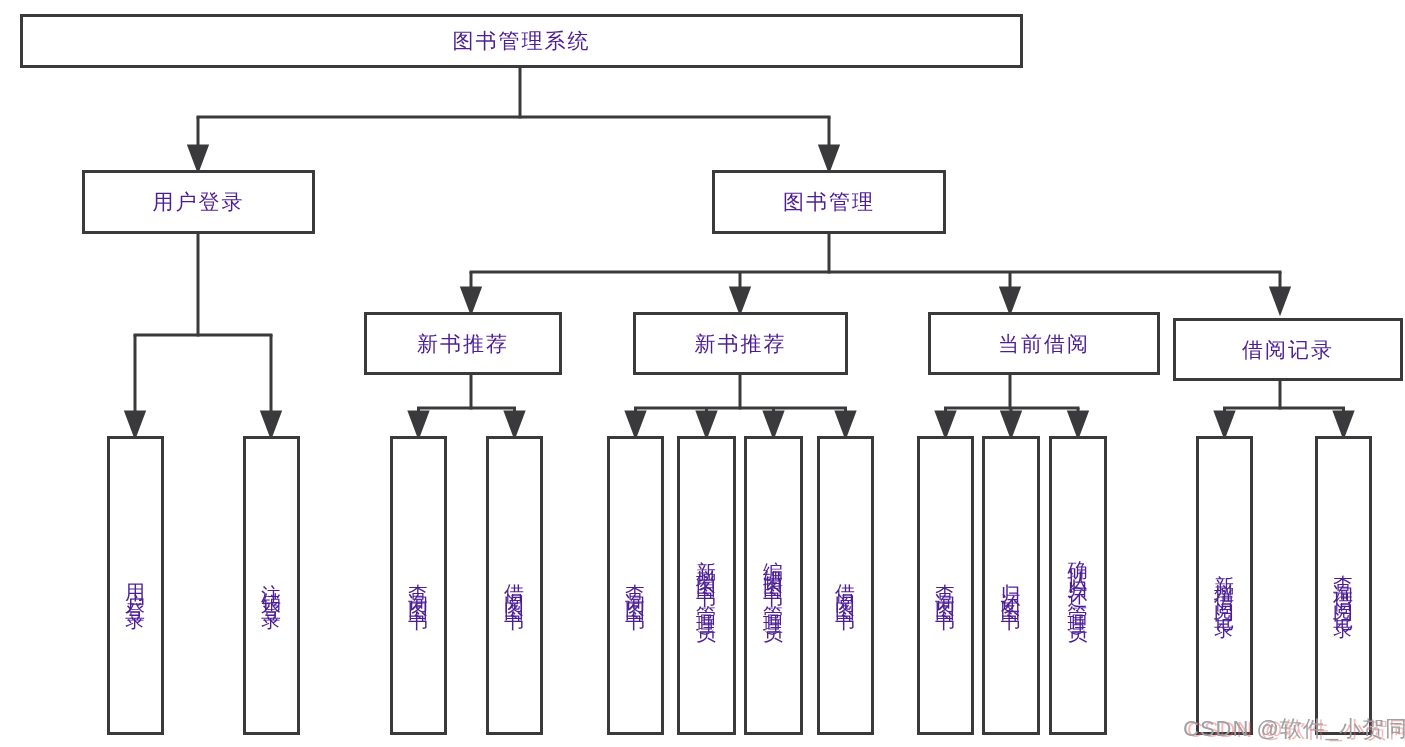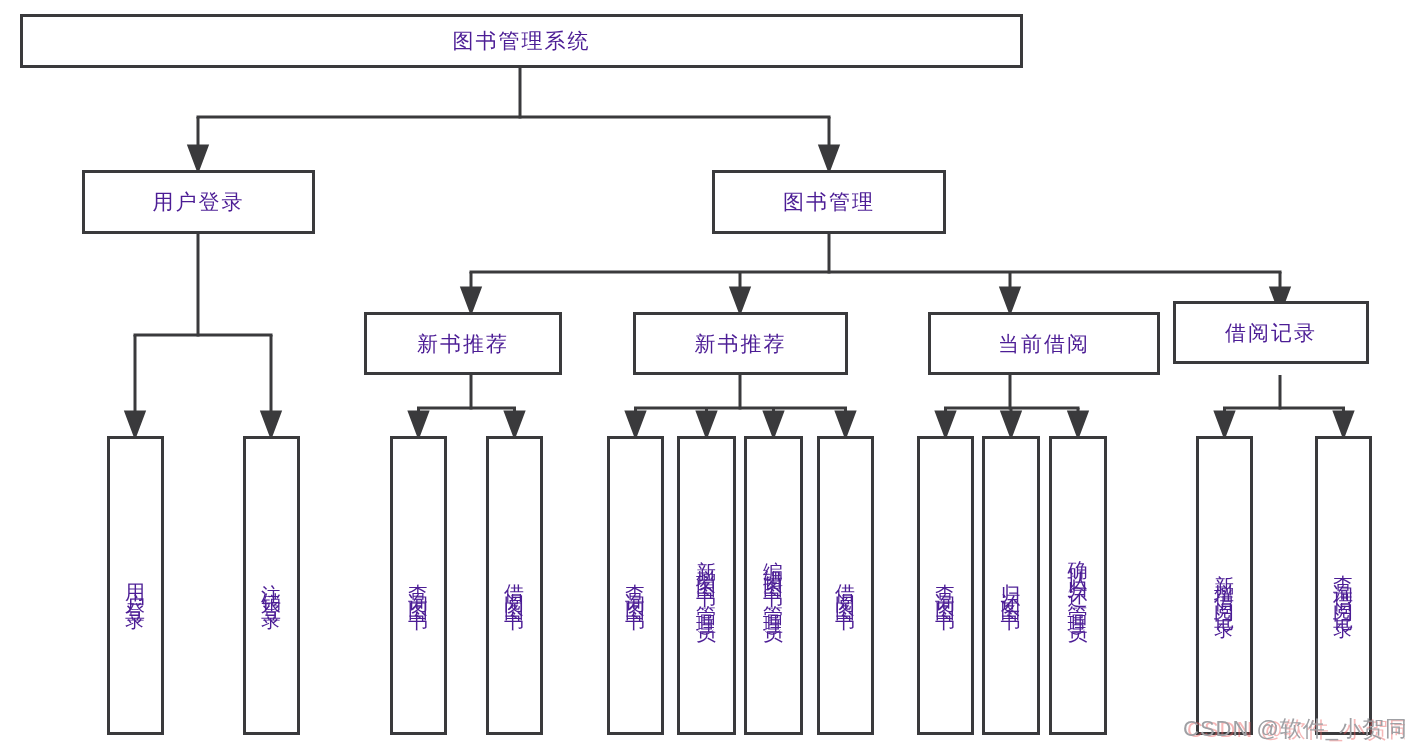--- a/index.html
+++ b/index.html
@@ -51,21 +51,21 @@
     white-space: nowrap;
     z-index: 5;
   }
   
   .n-root            { left: 20px;   top: 14px;  width: 1003px; height: 54px; }
   .n-user-login      { left: 82px;   top: 170px; width: 233px;  height: 64px; }
   .n-book-mgmt       { left: 712px;  top: 170px; width: 234px;  height: 64px; }
   .n-new-book        { left: 364px;  top: 312px; width: 198px;  height: 63px; }
   .n-book-borrow     { left: 633px;  top: 312px; width: 215px;  height: 63px; }
   .n-current-borrow  { left: 903px;  top: 312px; width: 232px;  height: 63px; margin-left: 25px; }
-  .n-borrow-records  { left: 1173px; top: 301px; width: 196px;  height: 63px; }
+  .n-borrow-records  { left: 1173px; top: 318px; width: 230px;  height: 63px; }
   .leaf              { top: 436px; height: 299px; }
   .n-leaf-user-login { left: 107px;  width: 57px; }
   .n-leaf-logout     { left: 243px;  width: 57px; }
   .n-leaf-nb-query   { left: 390px;  width: 57px; }
   .n-leaf-nb-borrow  { left: 486px;  width: 57px; }
   .n-leaf-bb-query   { left: 607px;  width: 57px; }
   .n-leaf-bb-add     { left: 677px;  width: 59px; }
   .n-leaf-bb-edit    { left: 744px;  width: 59px; }
   .n-leaf-bb-borrow  { left: 817px;  width: 57px; }
   .n-leaf-cb-query   { left: 917px;  width: 57px; }

